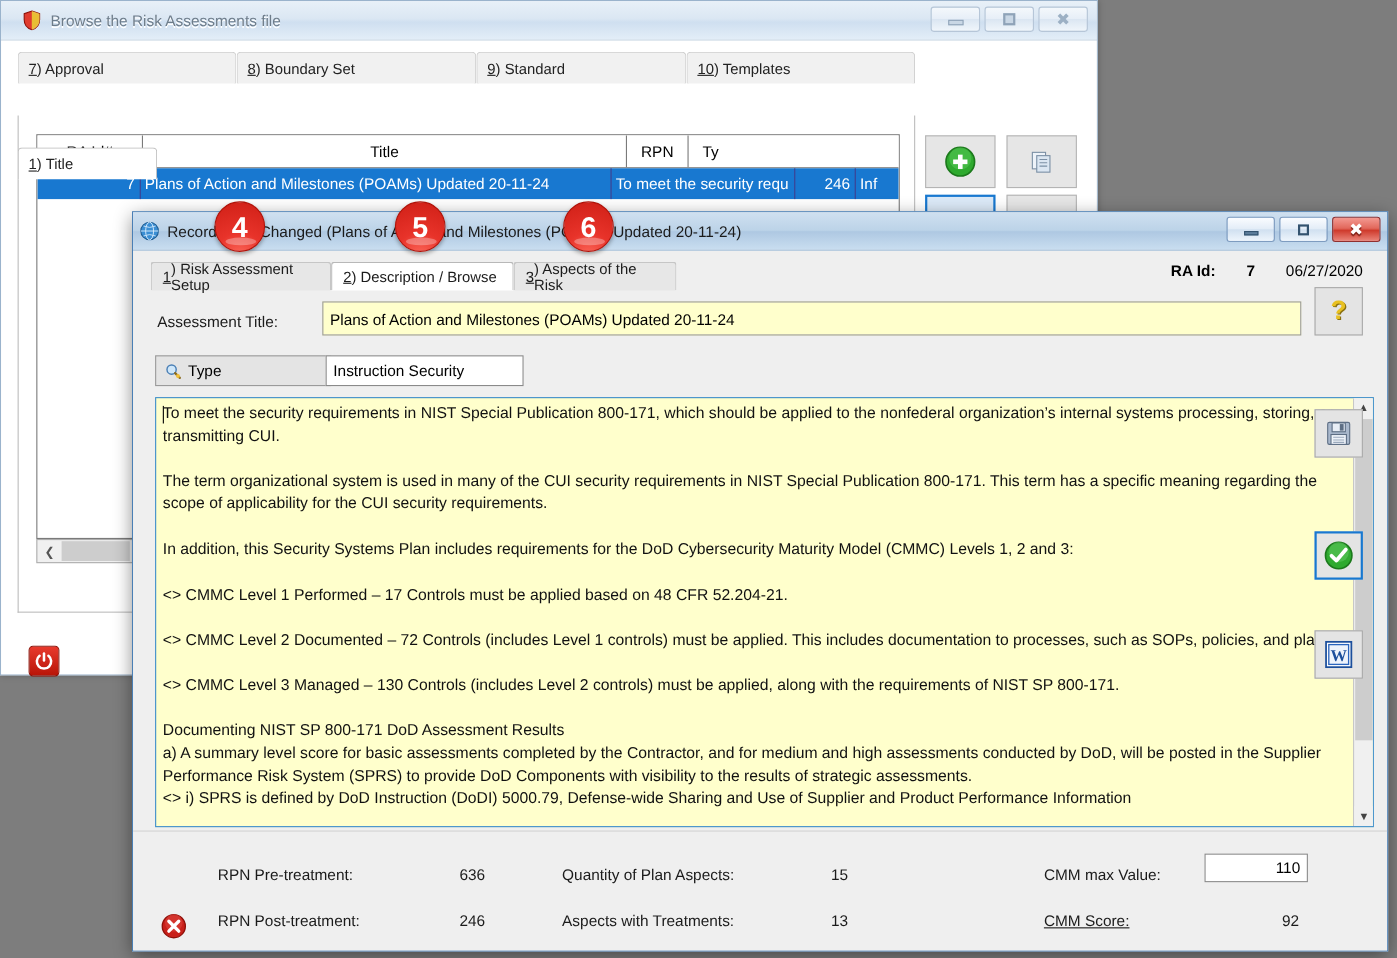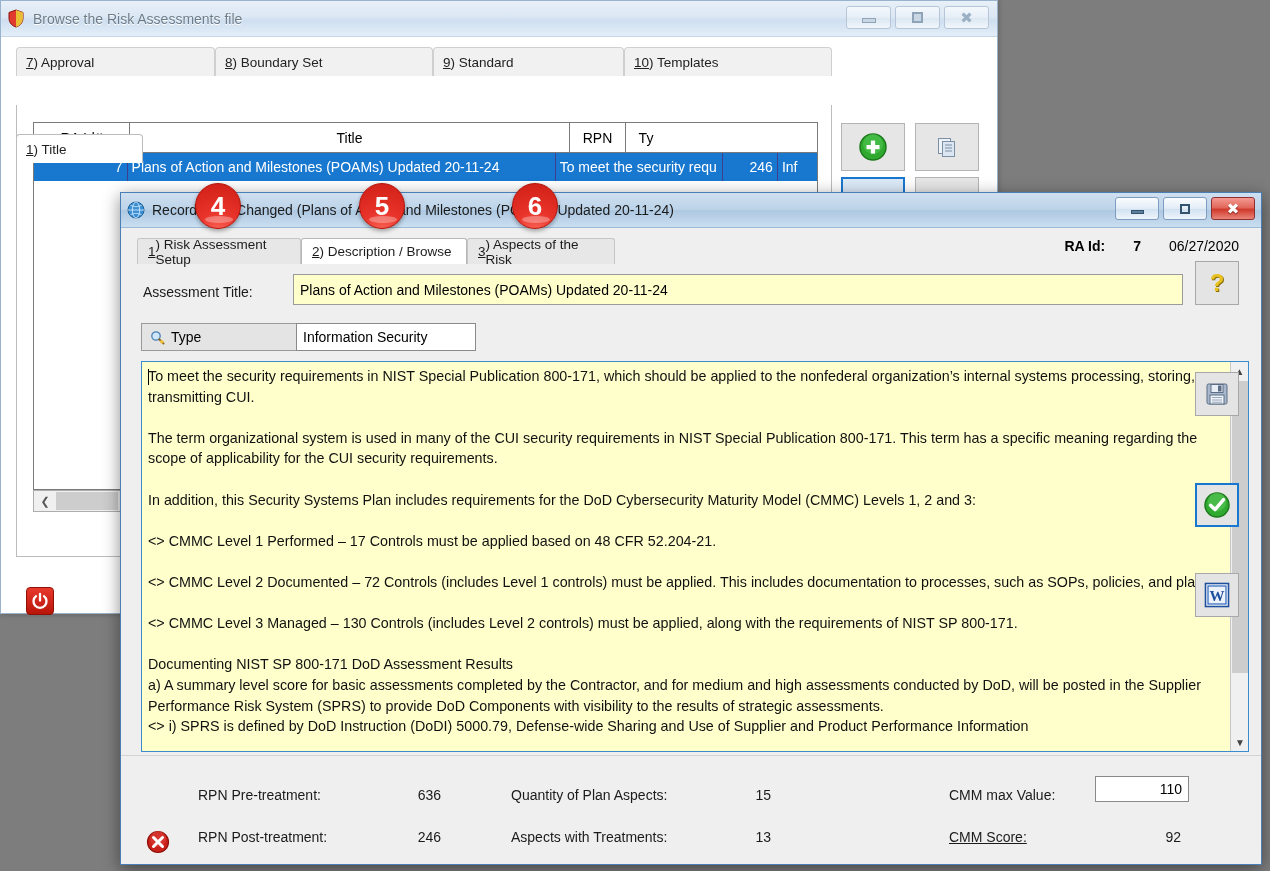--- a/index.html
+++ b/index.html
@@ -25,21 +25,21 @@
     width: 998px; height: 614px;
     background: #f0f0f0;
     border: 1px solid #9ab3cc;
     box-shadow: 0 0 6px rgba(0,0,0,.25);
   }
   #browse-titlebar {
     height: 36px;
     background: linear-gradient(to bottom, #e8f0f8 0%, #dbe7f3 45%, #cfdff0 55%, #e3eef8 100%);
     border-bottom: 1px solid #c6d6e6;
     display: flex; align-items: center;
-    padding: 0 6px;
+    padding: 0 19px;
     position: relative;
   }
   #browse-titlebar .t-title {
     font-size: 14px; color: #6d7c8a; margin-left: 8px;
     text-shadow: 0 1px 0 #fff;
   }
   .shield-icon {
     width: 18px; height: 19px; display: inline-block; position: relative;
   }
   .shield-icon svg { display:block; }
@@ -426,21 +426,21 @@
 
         <div class="lookup-btn" style="left:20px; top:130px; width:160px; height:28px;">
           <svg width="15" height="15" viewBox="0 0 15 15">
             <circle cx="6" cy="6" r="4.2" fill="#cfe7fa" stroke="#4a7fb5" stroke-width="1.3"></circle>
             <line x1="9.2" y1="9.2" x2="13.5" y2="13.5" stroke="#8a6a20" stroke-width="2" stroke-linecap="round"></line>
             <circle cx="11.8" cy="11.8" r="1.8" fill="#f2c23b"></circle>
           </svg>
           <span>Type</span>
         </div>
         <div class="white-input" style="left:175px; top:130px; width:180px; height:28px;">
-          <span>Information Security</span>
+          <span>Instruction Security</span>
         </div>
 
         <div class="memo" style="left:20px; top:168px; width:1108px; height:391px;">
           <div class="memo-caret"></div>
           <div class="memo-text">To meet the security requirements in NIST Special Publication 800-171, which should be applied to the nonfederal organization’s internal systems processing, storing, or transmitting CUI.
 
 The term organizational system is used in many of the CUI security requirements in NIST Special Publication 800-171. This term has a specific meaning regarding the scope of applicability for the CUI security requirements.
 
 In addition, this Security Systems Plan includes requirements for the DoD Cybersecurity Maturity Model (CMMC) Levels 1, 2 and 3:
 

